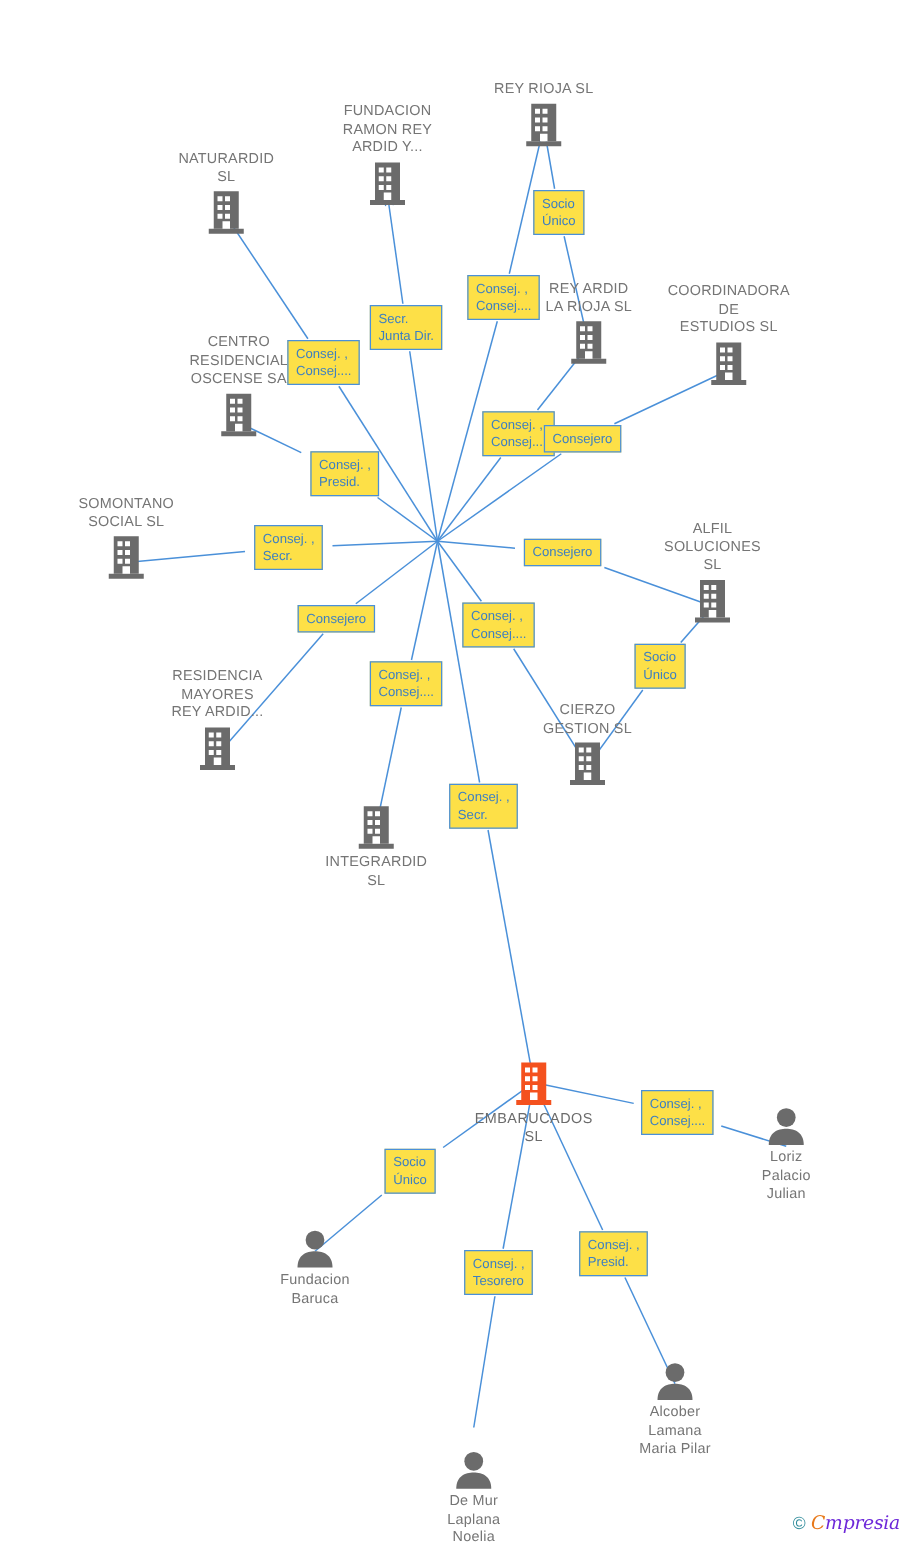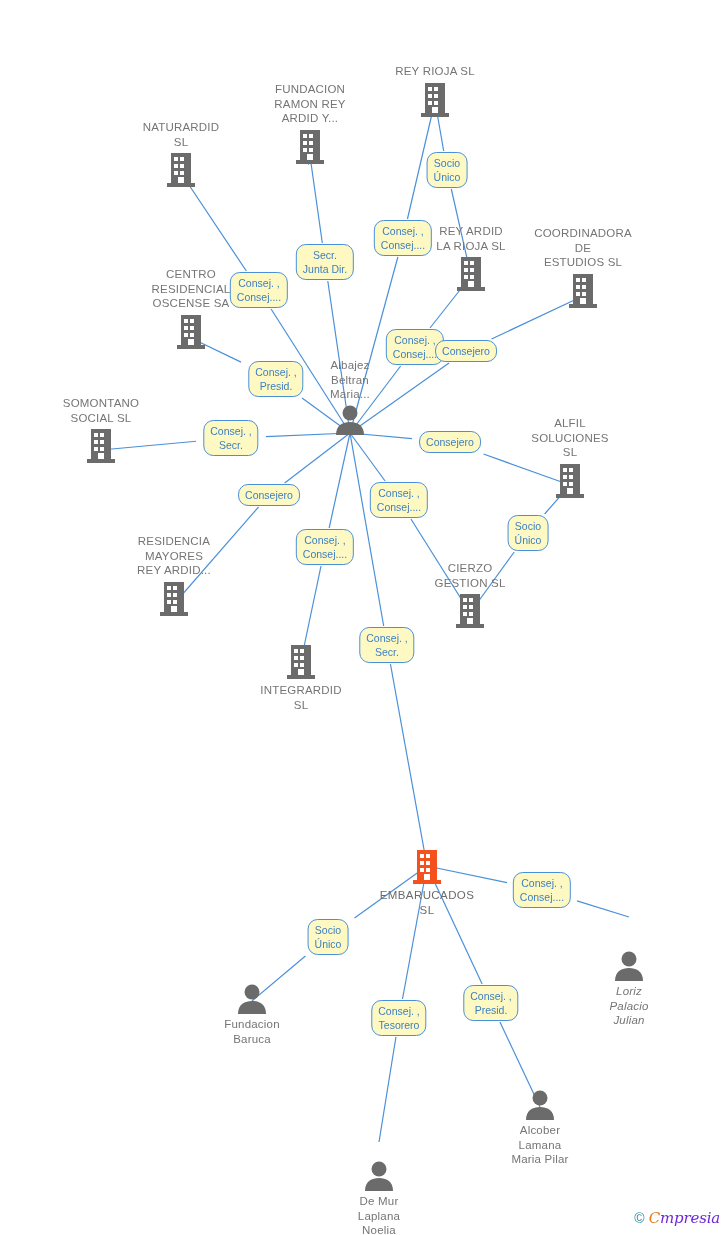--- a/index.html
+++ b/index.html
@@ -44,27 +44,27 @@
   .node .icon-wrap {
     display: block;
     line-height: 0;
   }
   .node.label-top .icon-wrap { margin-top: 2px; }
   .node.label-bottom .icon-wrap { margin-bottom: 2px; }
 
   .edge-label {
     position: absolute;
     transform: translate(-50%, -50%);
-    background: #fef9c3;
+    background: #fde047;
     border: 1px solid #4a90d9;
-    border-radius: 10px;
+    border-radius: 0;
     color: #3d7fc1;
     font-size: 10.5px;
     line-height: 14px;
-    text-align: center;
+    text-align: left;
     padding: 3px 6px;
     white-space: pre-line;
     box-sizing: border-box;
   }
   .watermark {
     position: absolute;
     right: 8px;
     bottom: 8px;
     font-size: 15px;
     white-space: nowrap;
@@ -371,33 +371,20 @@
             <rect x="8" y="20" width="4" height="4"></rect>
             <rect x="14" y="20" width="4" height="4"></rect>
             <rect x="12" y="26" width="6" height="6"></rect>
           </g>
         </svg>
     </span>
     <div class="node-label">INTEGRARDID
 SL</div>
   </div>
 
-  <div class="node person label-top" style="left:350px; top:358px;">
-    <div class="node-label">Albajez
-Beltran
-Maria...</div>
-    <span class="icon-wrap">
-      <svg width="34" height="32" viewBox="0 0 34 32">
-          <g fill="#6b6b6b">
-            <circle cx="17" cy="9" r="7.5"></circle>
-            <path d="M3 31 C3 21 10 18 17 18 C24 18 31 21 31 31 Z"></path>
-          </g>
-        </svg>
-    </span>
-  </div>
 
   <div class="node focus label-bottom" style="left:427px; top:848px;">
     <span class="icon-wrap">
       <svg width="30" height="38" viewBox="0 0 30 38">
           <g fill="#f4511e">
             <rect x="5" y="2" width="20" height="30"></rect>
             <rect x="1" y="32" width="28" height="4"></rect>
           </g>
           <g fill="#ffffff">
             <rect x="8" y="6" width="4" height="4"></rect>
@@ -407,21 +394,21 @@
             <rect x="8" y="20" width="4" height="4"></rect>
             <rect x="14" y="20" width="4" height="4"></rect>
             <rect x="12" y="26" width="6" height="6"></rect>
           </g>
         </svg>
     </span>
     <div class="node-label" style="color:#6b6b6b; font-weight:normal; letter-spacing:0.4px;">EMBARUCADOS
 SL</div>
   </div>
 
-  <div class="node person label-bottom" style="left:629px; top:950px;font-style:italic;">
+  <div class="node person label-bottom" style="left:629px; top:885px;">
     <span class="icon-wrap">
       <svg width="34" height="32" viewBox="0 0 34 32">
           <g fill="#6b6b6b">
             <circle cx="17" cy="9" r="7.5"></circle>
             <path d="M3 31 C3 21 10 18 17 18 C24 18 31 21 31 31 Z"></path>
           </g>
         </svg>
     </span>
     <div class="node-label">Loriz
 Palacio

